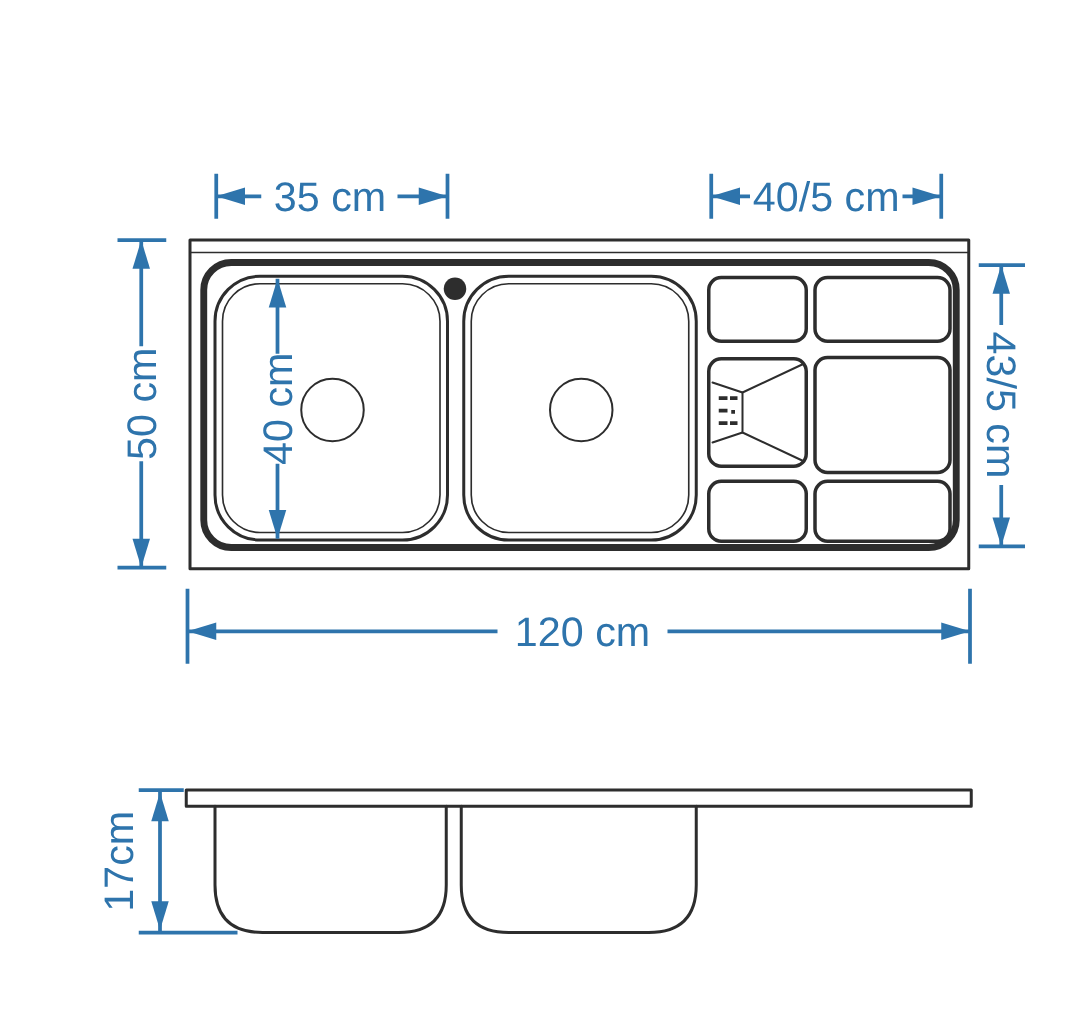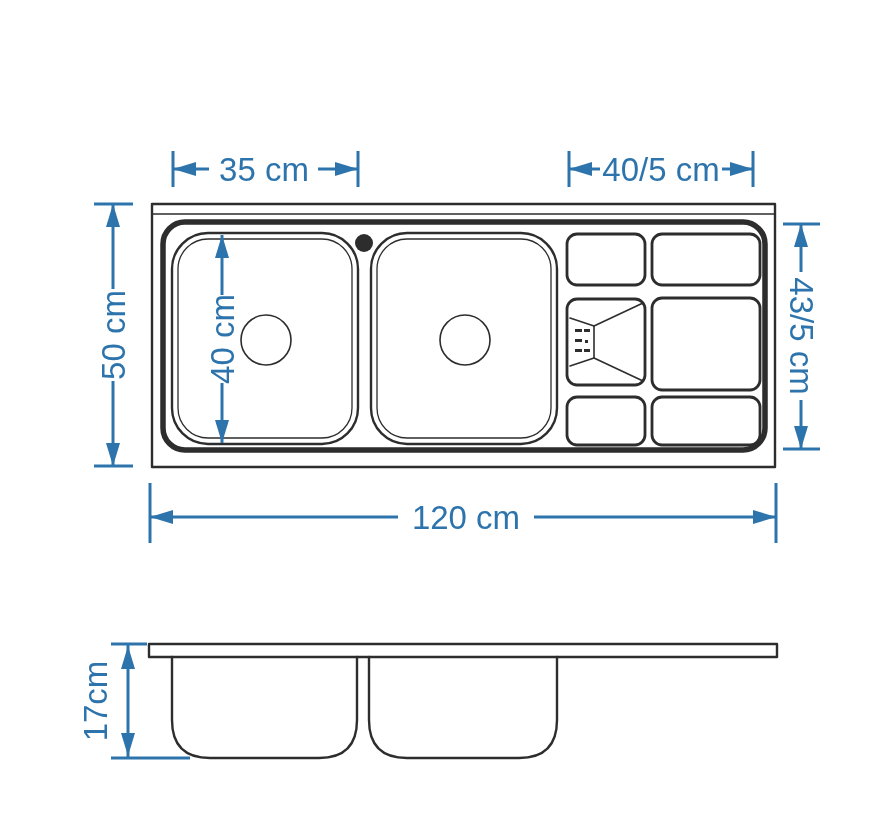--- a/index.html
+++ b/index.html
@@ -7,21 +7,21 @@
     --line:#2d2d2d;
     --background:#ffffff;
   }
   html,body{margin:0;padding:0;}
   body{
     width:870px;height:820px;
     background:var(--background);
     font-family:"Liberation Sans","DejaVu Sans",sans-serif;
     overflow:hidden;
   }
-  .stage{position:relative;width:870px;height:593px;margin-top:12px;}
+  .stage{position:relative;width:870px;height:593px;}
   svg{display:block;}
   
   .draw{stroke:var(--line);fill:none;stroke-linecap:round;stroke-linejoin:round;}
   .draw-fill{fill:var(--line);stroke:none;}
   .sw-thin{stroke-width:1.3;}
   .sw-med{stroke-width:2.4;}
   .sw-panel{stroke-width:2.8;}
   .sw-rim{stroke-width:5.5;}
   .sw-hair{stroke-width:1.6;}
   .white-fill{fill:#ffffff;}

